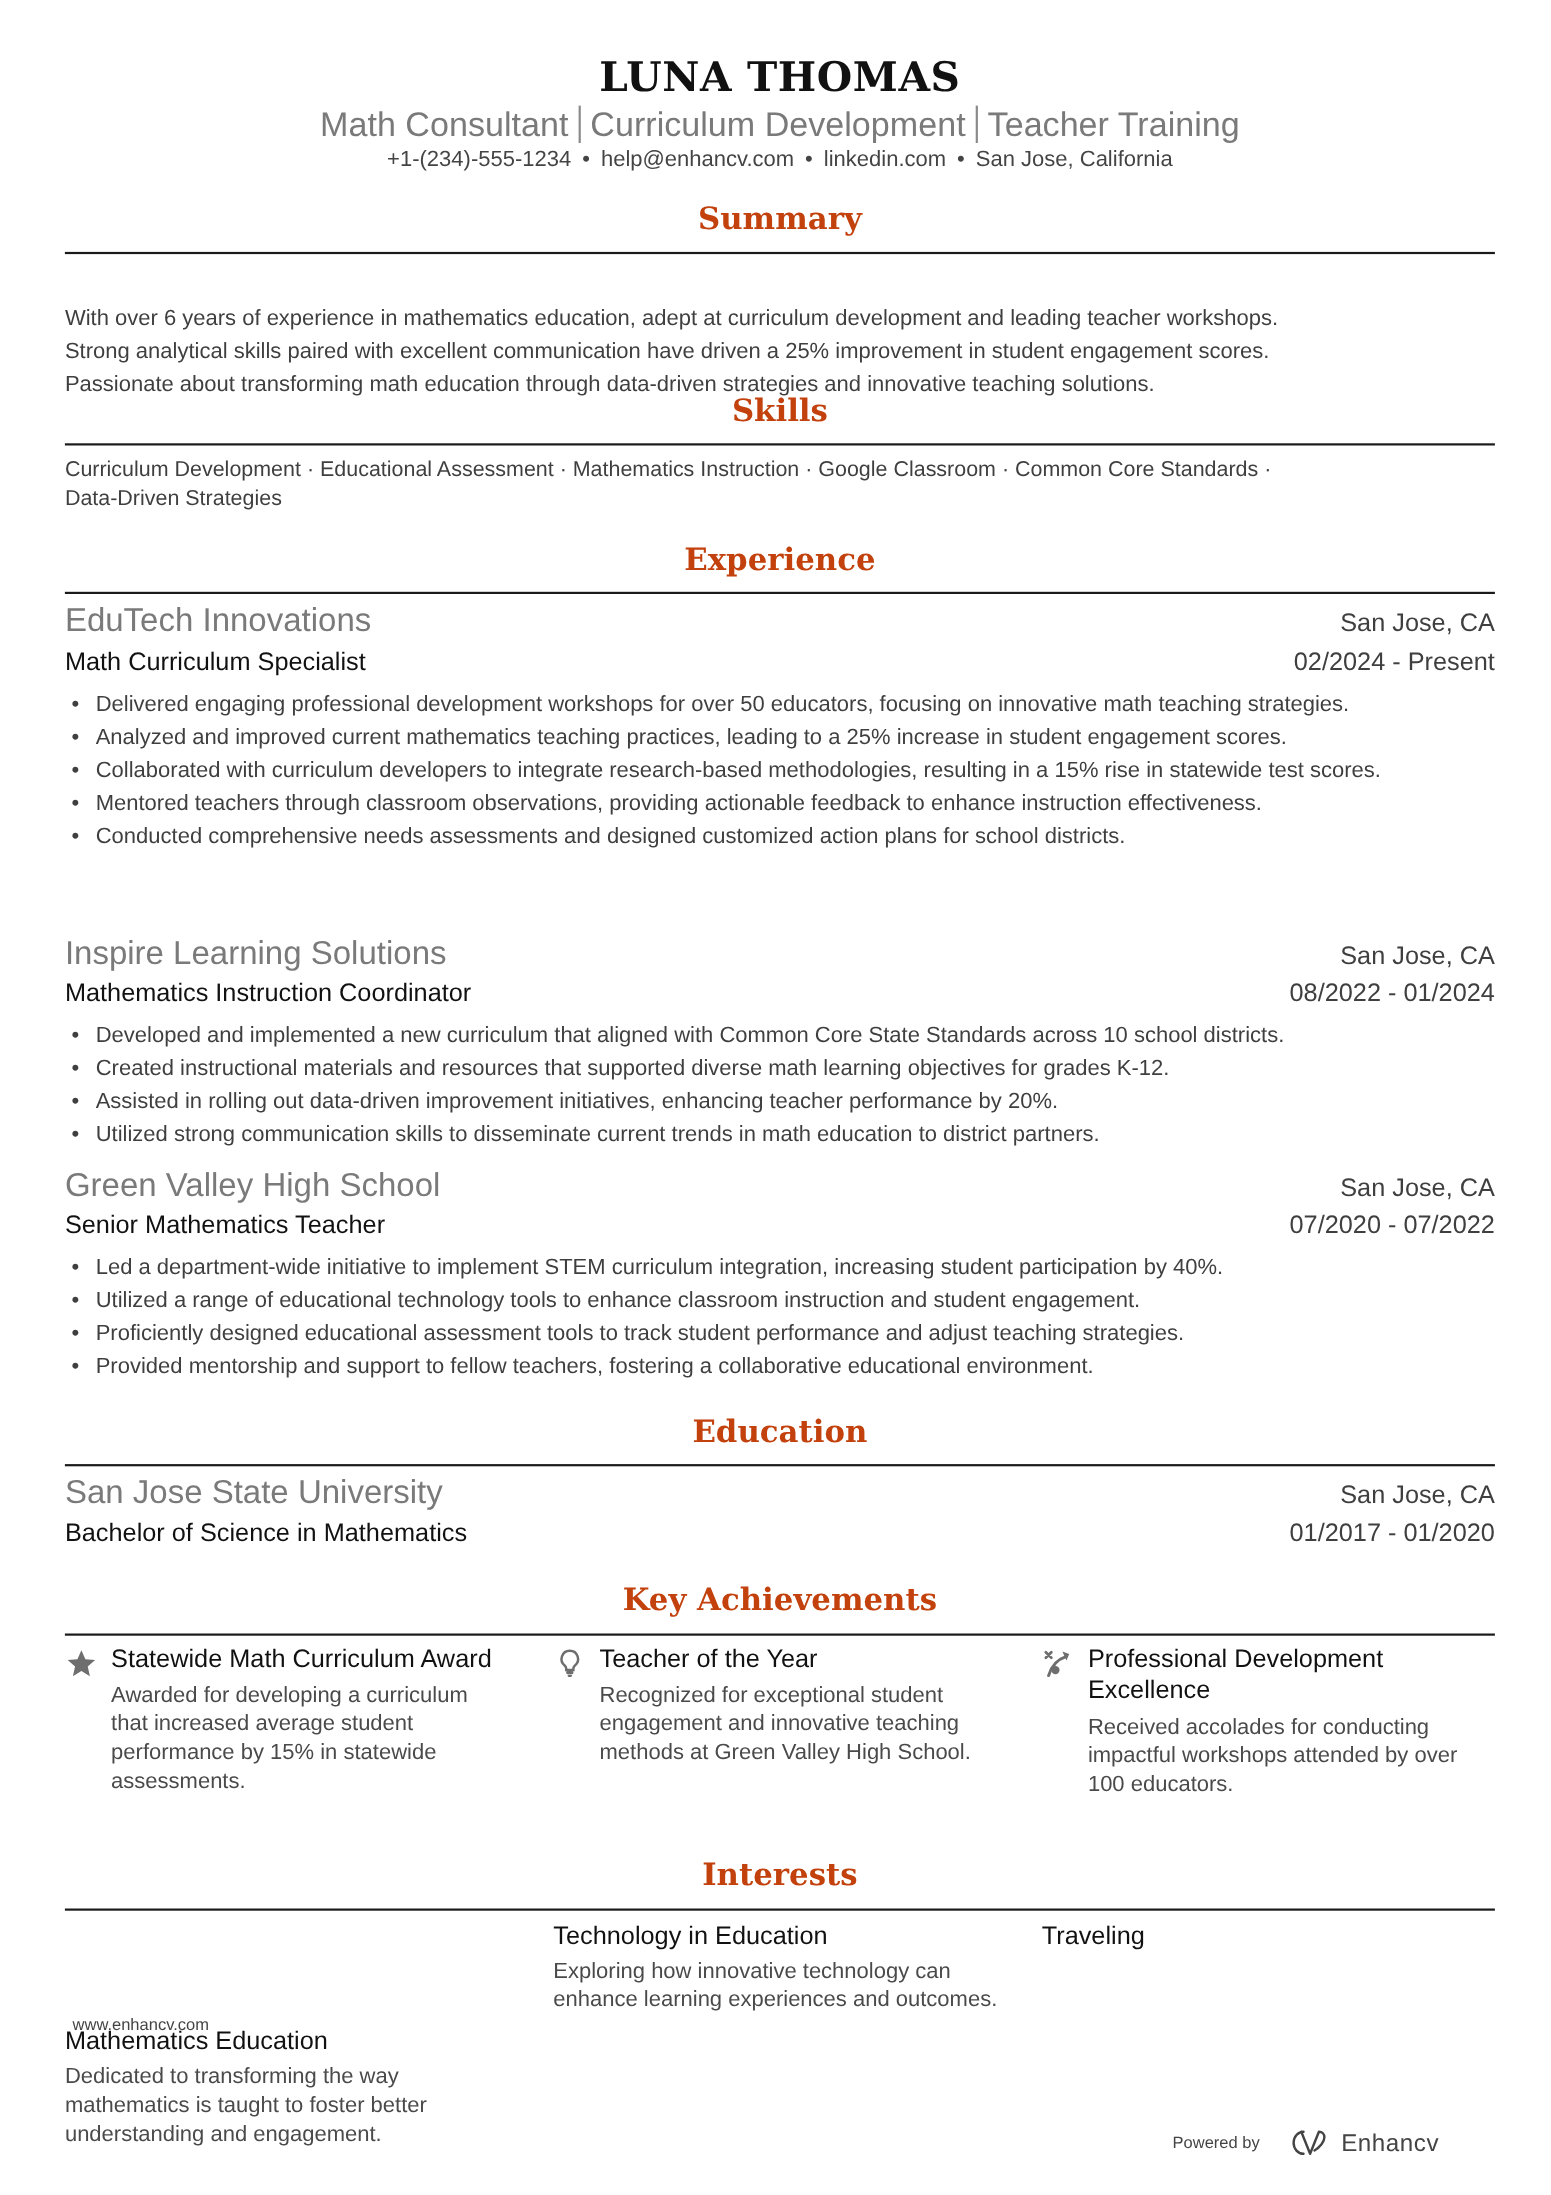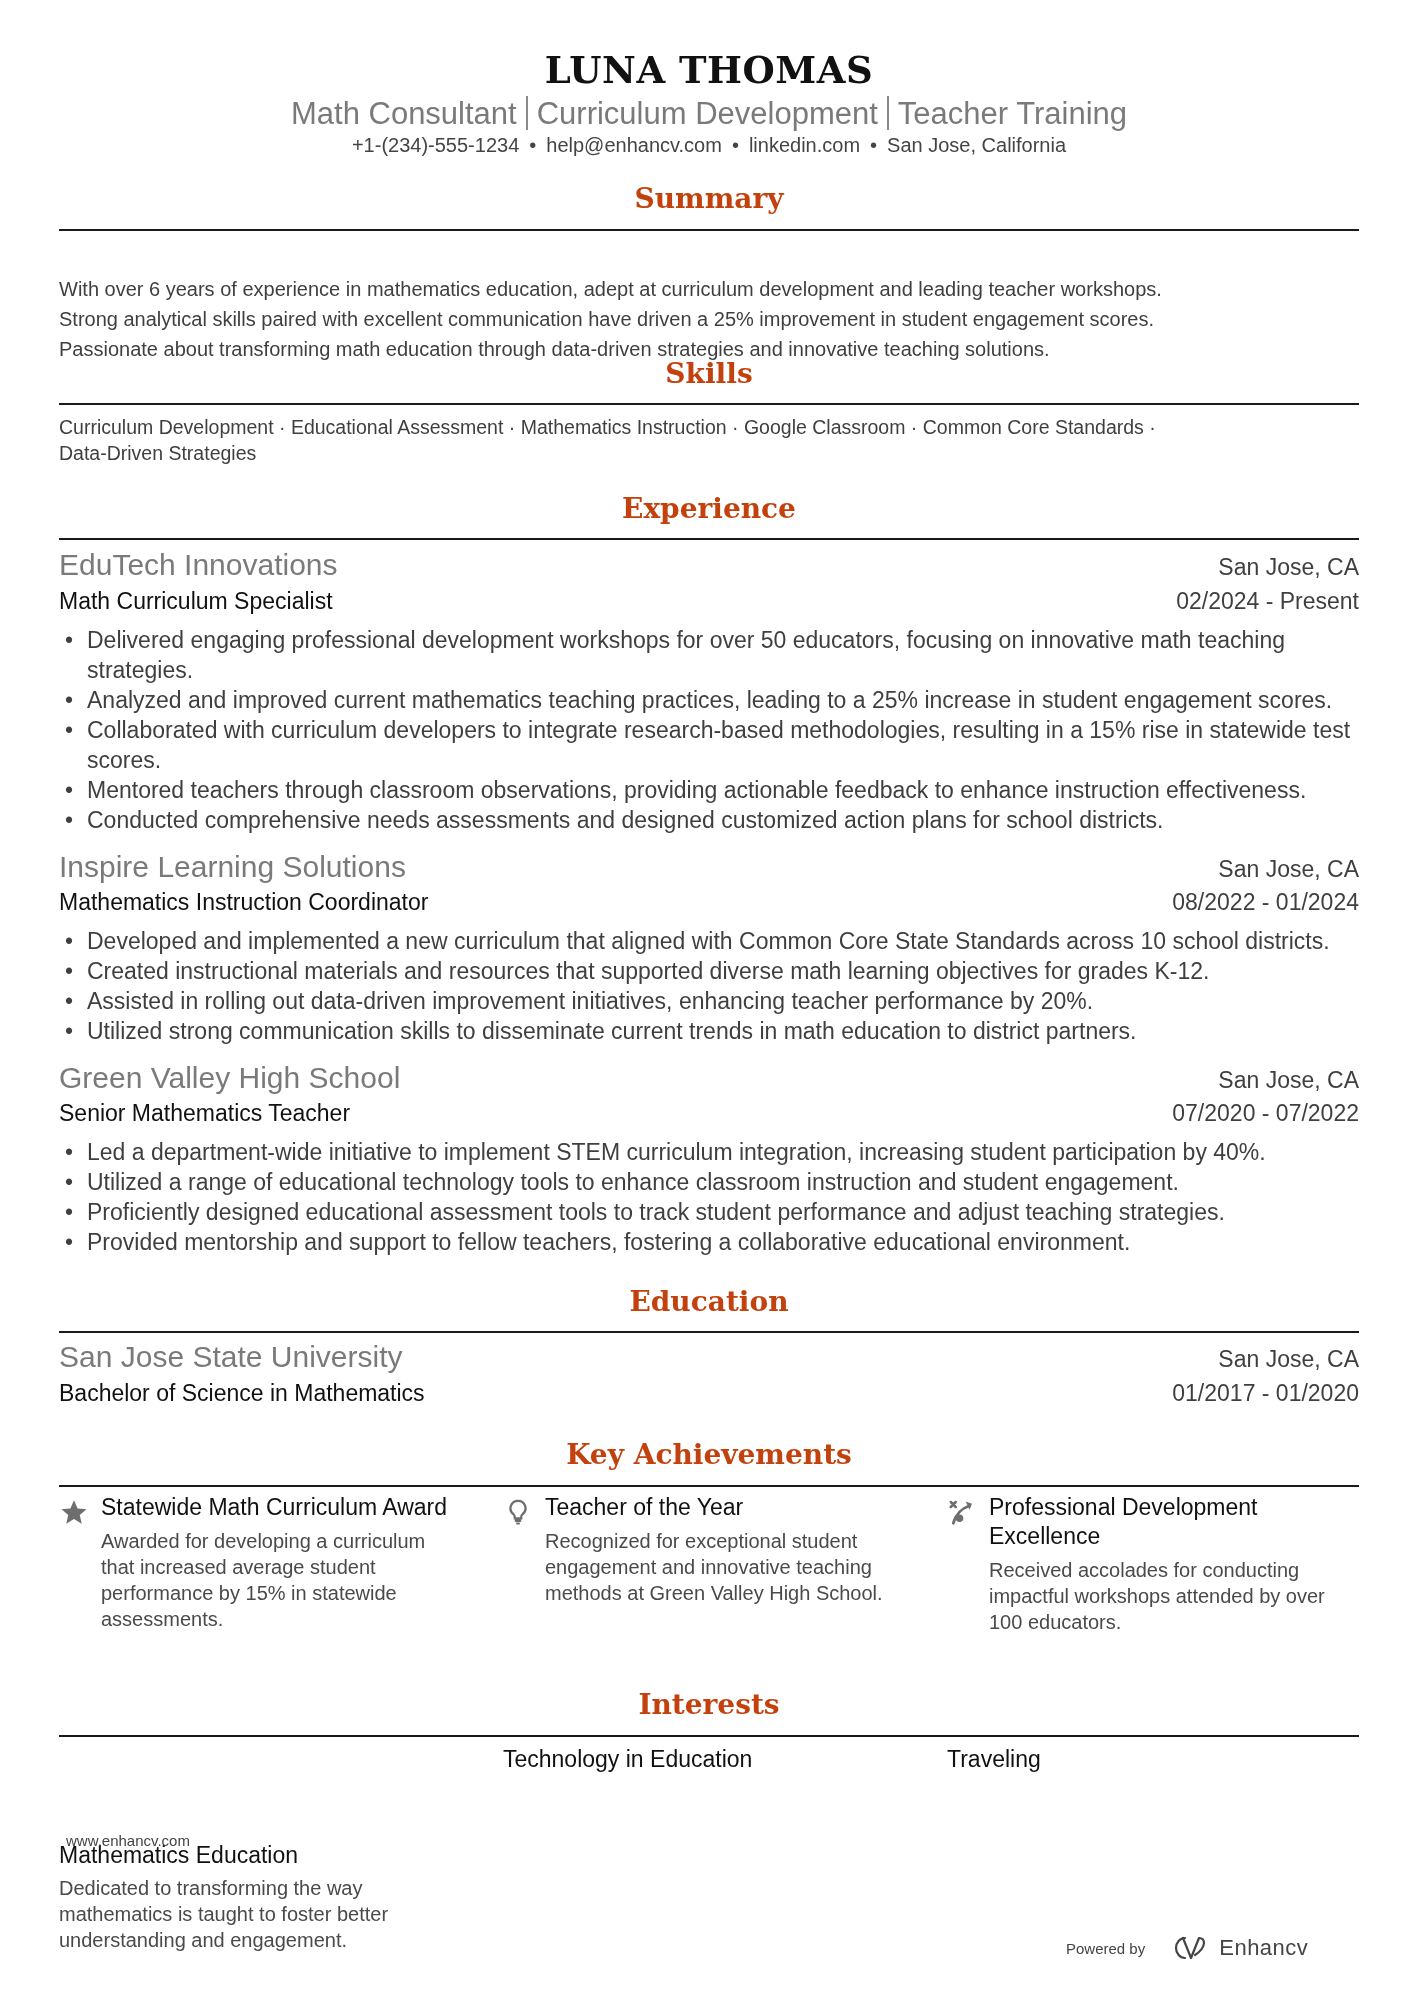--- a/index.html
+++ b/index.html
@@ -14,21 +14,21 @@
   .section-title { position: absolute; left: 0; width: 1300px; text-align: center; font-family: "DejaVu Serif", "Liberation Serif", serif; font-weight: bold; font-size: 28px; color: #c2410c; }
   .rule { position: absolute; left: 0; width: 1300px; height: 2px; background: #1a1a1a; }
   .para { position: absolute; left: 0; width: 1300px; font-size: 20px; line-height: 30px; color: #3f3f3f; }
   .skills { position: absolute; left: 0; width: 1260px; font-size: 19.5px; line-height: 26px; color: #3f3f3f; }
   .row { position: absolute; left: 0; width: 1300px; display: flex; justify-content: space-between; align-items: baseline; }
   .company { font-size: 30px; color: #7a7a7a; }
   .loc { font-size: 23px; color: #3f3f3f; }
   .role { font-size: 23px; color: #111; }
   .date { font-size: 23px; color: #3f3f3f; }
   ul.bullets { position: absolute; left: 0; width: 1300px; list-style: none; }
-  ul.bullets li { position: relative; padding-left: 28px; font-size: 23px; line-height: 30px; color: #3f3f3f; }
+  ul.bullets li { position: relative; padding-left: 28px; font-size: 20px; line-height: 30px; color: #3f3f3f; }
   ul.bullets li::before { content: "•"; position: absolute; left: 6px; top: 0; color: #3f3f3f; }
   .ach { position: absolute; width: 400px; }
   .ach .icon { position: absolute; left: 0; top: 4px; width: 30px; height: 30px; }
   .ach .ach-title { margin-left: 42px; font-size: 23px; line-height: 29px; color: #111; }
   .ach .ach-desc { margin-left: 42px; margin-top: 6px; font-size: 20px; line-height: 26px; color: #4a4a4a; }
   .interest { position: absolute; width: 420px; }
   .interest .int-title { font-size: 23px; line-height: 30px; color: #111; }
   .interest .int-desc { margin-top: 5px; font-size: 20px; line-height: 26px; color: #4a4a4a; }
   .footer-left { position: absolute; left: 66px; top: 1832px; font-size: 15px; color: #444; }
   .footer-right { position: absolute; left: 1066px; top: 1934px; display: flex; align-items: center; font-size: 15px; color: #444; }
@@ -156,20 +156,21 @@
 
   <div class="section-title" style="top:1688px;">Interests</div>
   <div class="rule" style="top:1735px;"></div>
 
   <div class="interest" style="left:0; top:1840px;">
     <div class="int-title">Mathematics Education</div>
     <div class="int-desc">Dedicated to transforming the way mathematics is taught to foster better understanding and engagement.</div>
   </div>
   <div class="interest" style="left:444px; top:1744px;">
     <div class="int-title">Technology in Education</div>
+    <div class="int-desc">Exploring how innovative technology can enhance learning experiences and outcomes.</div>
   </div>
   <div class="interest" style="left:888px; top:1744px;">
     <div class="int-title">Traveling</div>
   </div>
 </div>
 
 <div class="footer-left">www.enhancv.com</div>
 <div class="footer-right">
   <span>Powered by</span>
   <svg width="44" height="28" viewBox="0 0 44 28" style="margin-left:24px;">

